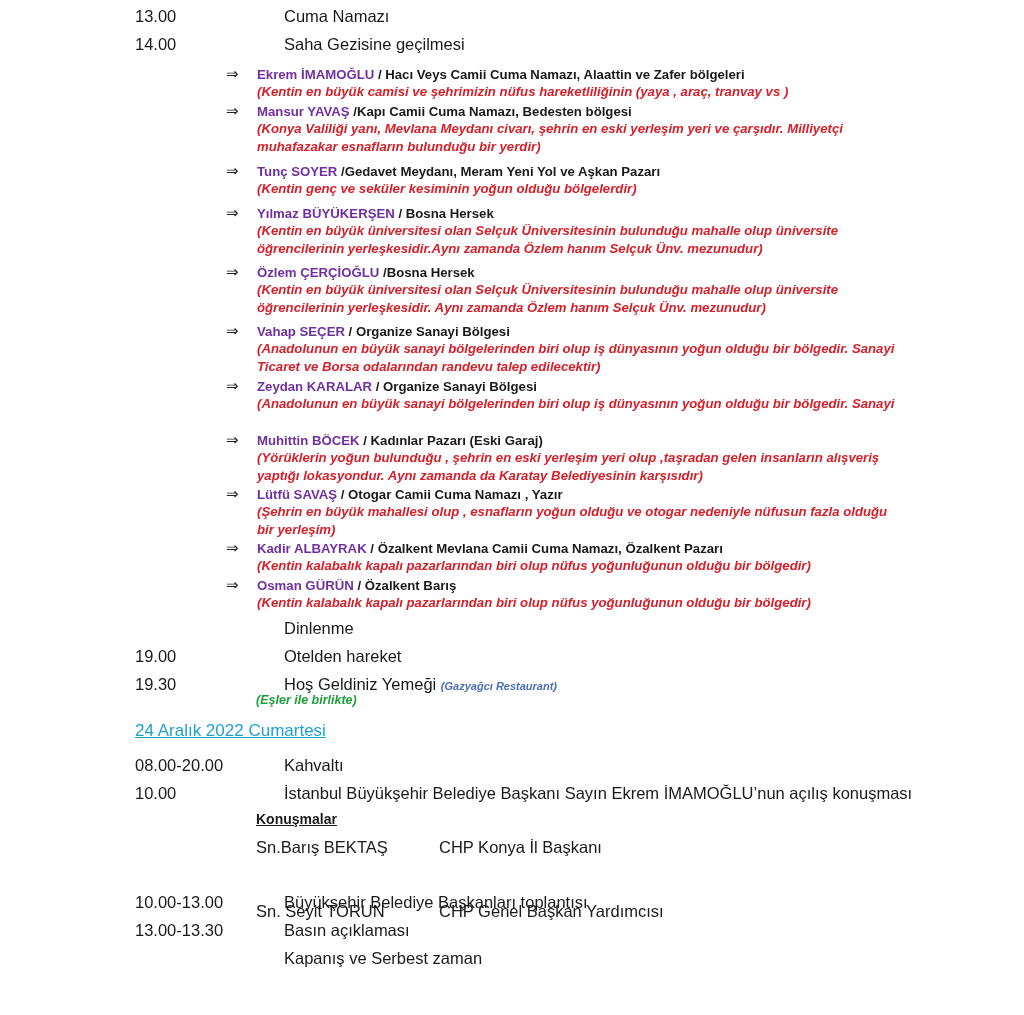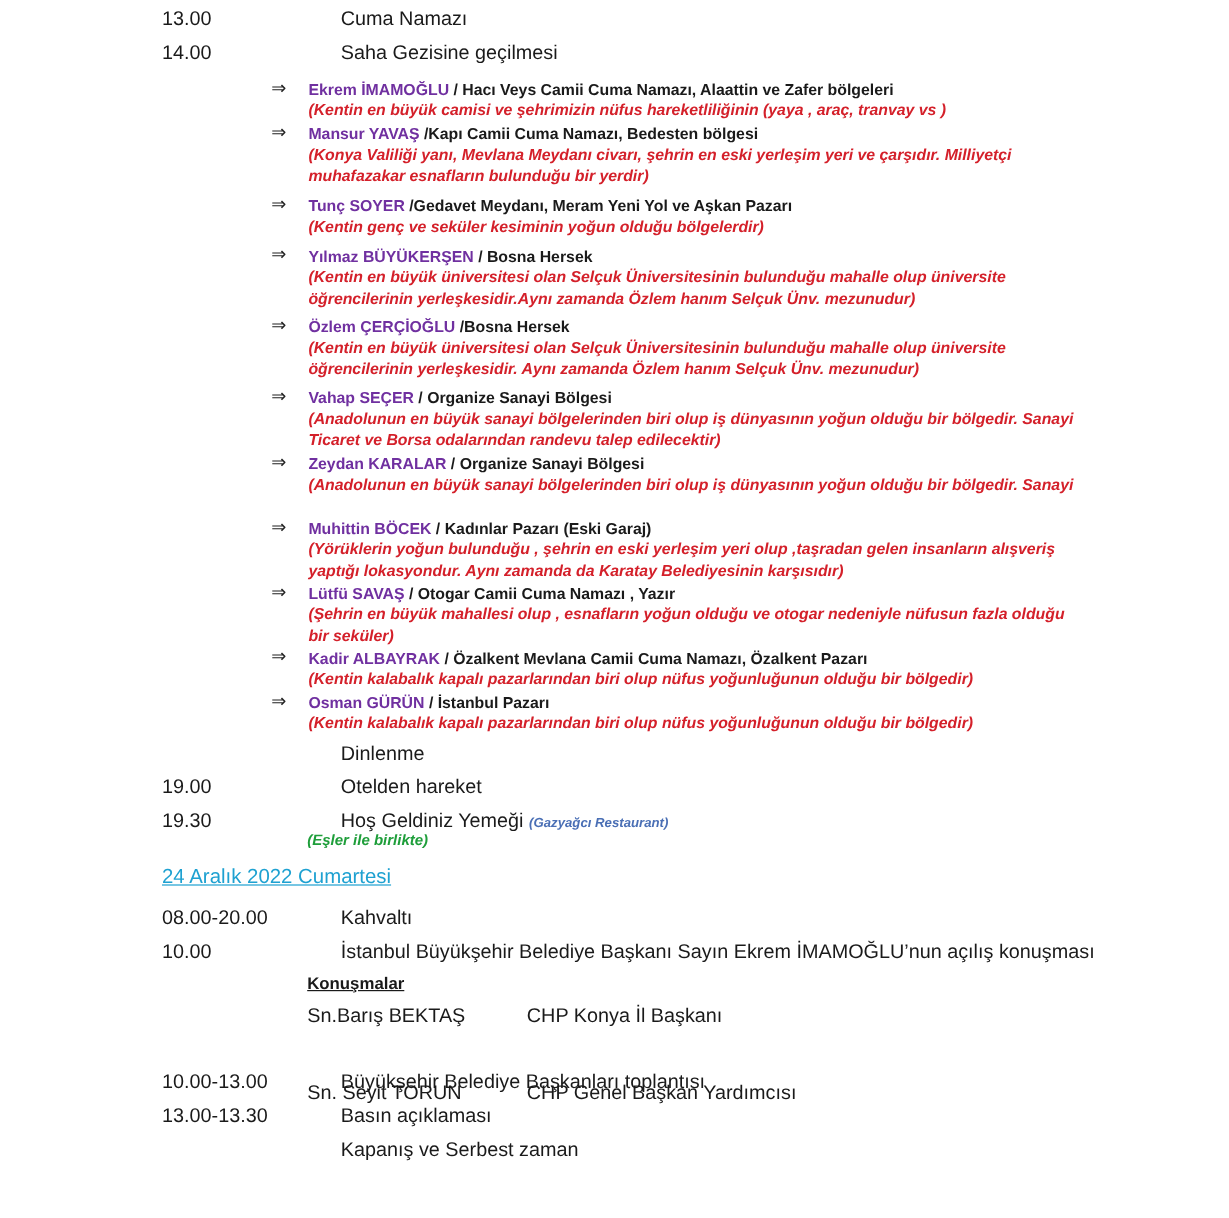--- a/index.html
+++ b/index.html
@@ -93,33 +93,33 @@
       <div class="note" style="top: 17px;">
         <span class="note-line">(Yörüklerin yoğun bulunduğu , şehrin en eski yerleşim yeri olup ,taşradan gelen insanların alışveriş</span>
         <span class="note-line">yaptığı lokasyondur. Aynı zamanda da Karatay Belediyesinin karşısıdır)</span>
       </div>
     </div>
     <div class="stop" style="top: 486px;">
       <span class="arrow">⇒</span>
       <div class="head"><span class="name">Lütfü SAVAŞ</span><span class="loc"> / Otogar Camii Cuma Namazı , Yazır</span></div>
       <div class="note" style="top: 17px;">
         <span class="note-line">(Şehrin en büyük mahallesi olup , esnafların yoğun olduğu ve otogar nedeniyle nüfusun fazla olduğu</span>
-        <span class="note-line">bir seküler)</span>
+        <span class="note-line">bir yerleşim)</span>
       </div>
     </div>
     <div class="stop" style="top: 540px;">
       <span class="arrow">⇒</span>
       <div class="head"><span class="name">Kadir ALBAYRAK</span><span class="loc"> / Özalkent Mevlana Camii Cuma Namazı, Özalkent Pazarı</span></div>
       <div class="note" style="top: 17px;">
         <span class="note-line">(Kentin kalabalık kapalı pazarlarından biri olup nüfus yoğunluğunun olduğu bir bölgedir)</span>
       </div>
     </div>
     <div class="stop" style="top: 577px;">
       <span class="arrow">⇒</span>
-      <div class="head"><span class="name">Osman GÜRÜN</span><span class="loc"> / İstanbul Pazarı</span></div>
+      <div class="head"><span class="name">Osman GÜRÜN</span><span class="loc"> / Özalkent Barış</span></div>
       <div class="note" style="top: 17px;">
         <span class="note-line">(Kentin kalabalık kapalı pazarlarından biri olup nüfus yoğunluğunun olduğu bir bölgedir)</span>
       </div>
     </div>
     <div class="row" style="top: 618px;">
       <span class="time"></span>
       <span class="act">Dinlenme</span>
     </div>
     <div class="row" style="top: 646px;">
       <span class="time">19.00</span>

